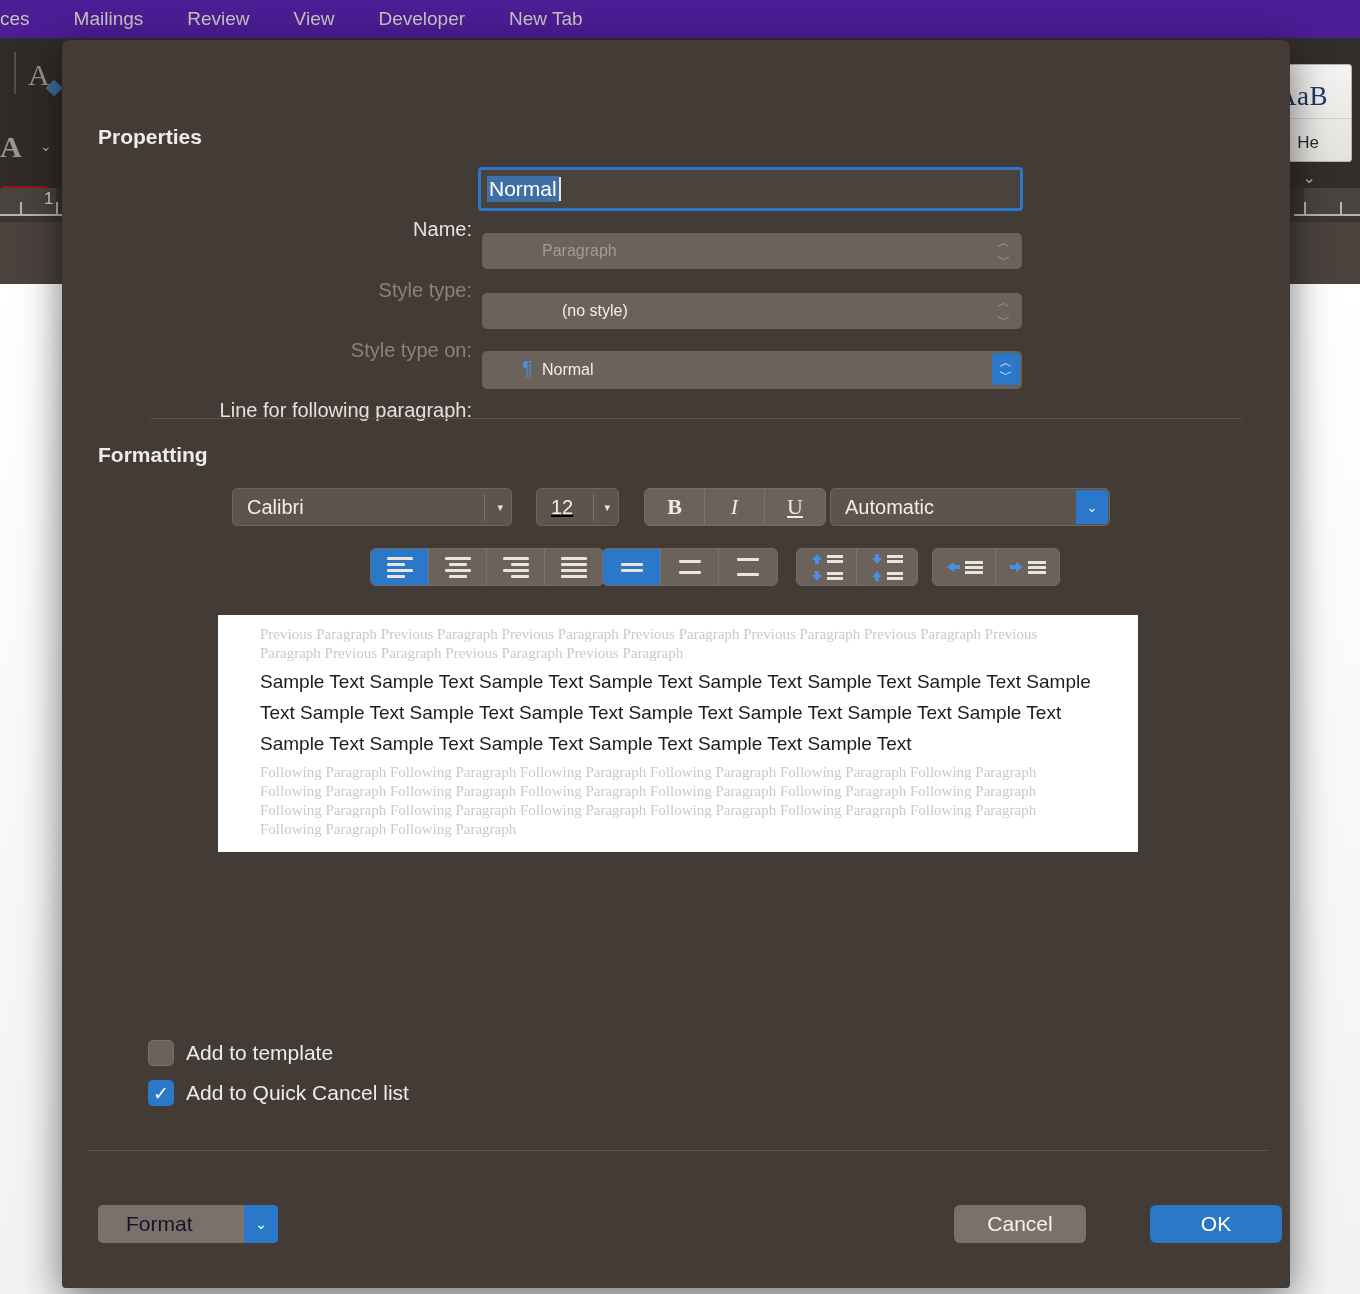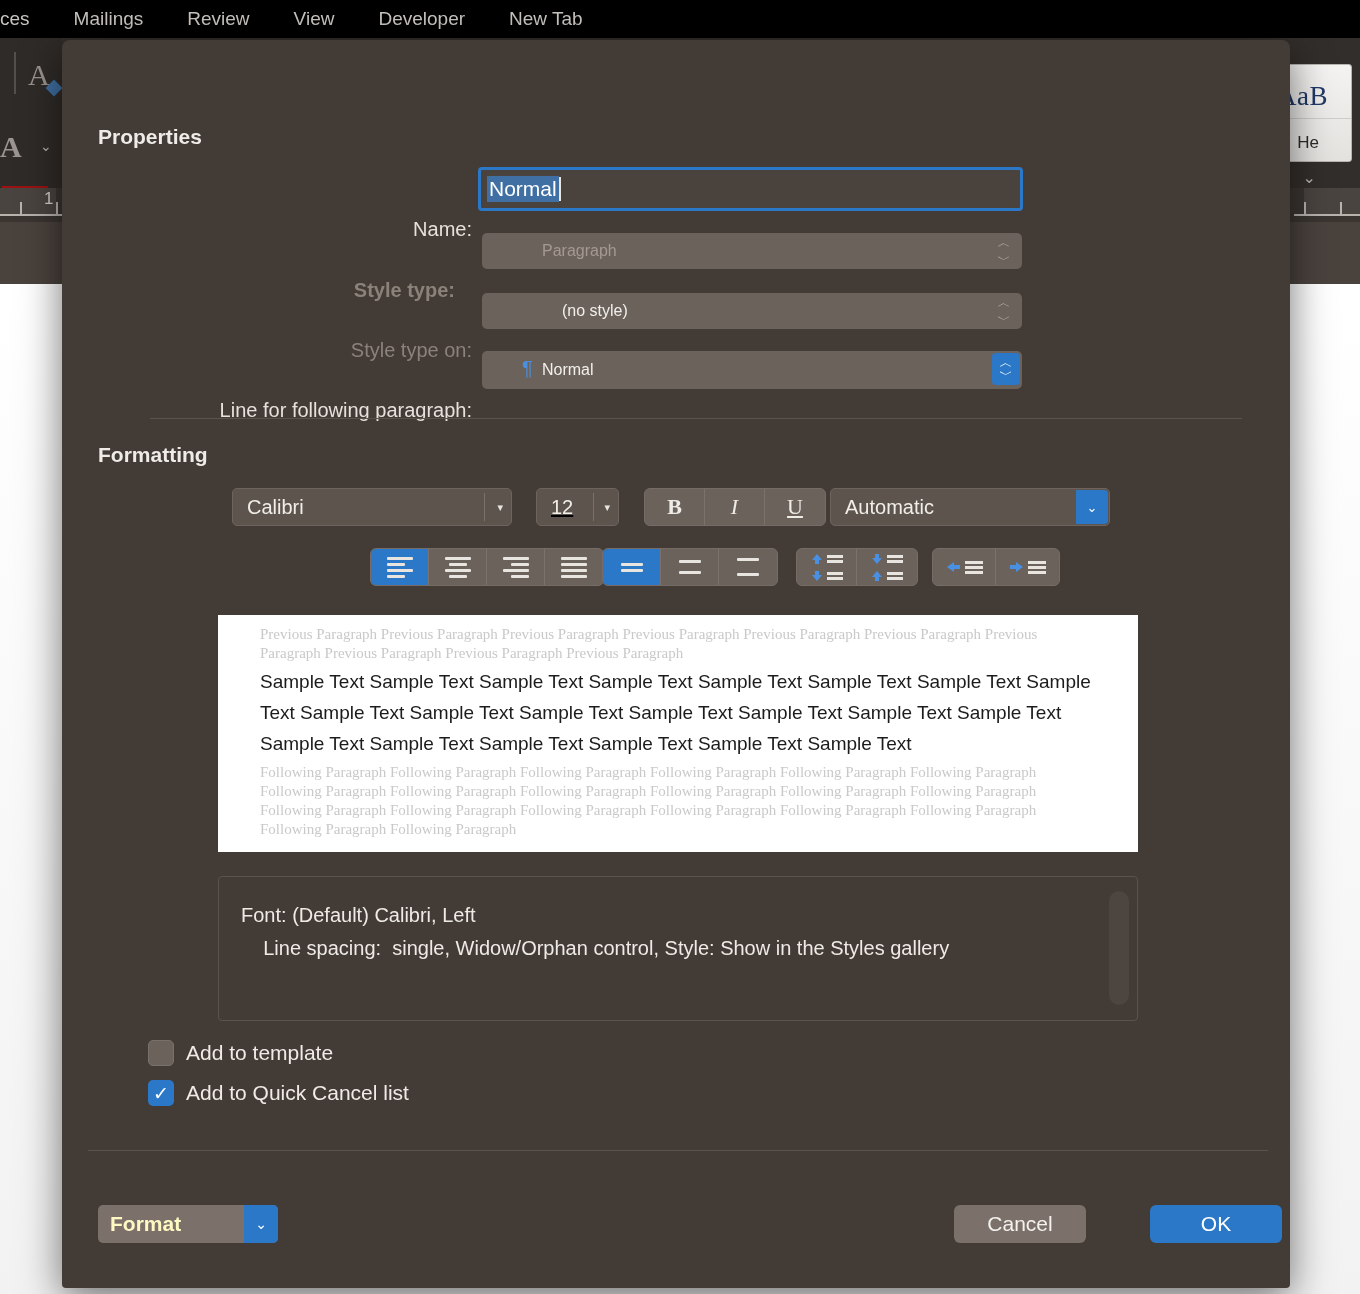--- a/index.html
+++ b/index.html
@@ -7,21 +7,21 @@
     width:1360px;height:1294px;overflow:hidden;
     background:#2b2724;
     font-family:"Liberation Sans",sans-serif;
     -webkit-font-smoothing:antialiased;
   }
   .screen{position:relative;width:1360px;height:1294px;}
 
   
   .bg-ribbon-strip{
     position:absolute;left:0;top:0;width:1360px;height:38px;
-    background:#000000;
+    background:#4c1d95;
   }
   .bg-tabs{position:absolute;left:0;top:0;height:38px;display:flex;align-items:center;}
   .bg-tab{
     color:#c9c4bf;font-size:19px;padding:0 22px;white-space:nowrap;
   }
   .bg-ribbon-body{
     position:absolute;left:0;top:38px;width:1360px;height:150px;
     background:#322e2b;
   }
   .bg-left-tools{
@@ -206,21 +206,21 @@
     display:flex;align-items:center;justify-content:center;
   }
   .chk.off{background:#6b625c;border:1px solid #7a706a;}
   .chk.on{background:#2b78c8;color:#fff;font-size:19px;}
   .chk-label{color:#efebe7;font-size:21px;}
 
   .format-btn{
     position:absolute;left:98px;top:1205px;width:180px;height:38px;
     background:#7b716a;border-radius:5px;display:flex;align-items:center;
   }
-  .format-btn .lbl{color:#fef9c3;font-size:21px;padding-left:12px;font-weight:bold;}
+  .format-btn .lbl{color:#0f172a;font-size:21px;padding-left:28px;}
   .format-btn .fcaret{
     position:absolute;right:0;top:0;bottom:0;width:34px;background:#2b78c8;
     border-radius:0 5px 5px 0;display:flex;align-items:center;justify-content:center;
     color:#fff;font-size:14px;
   }
   .btn{
     position:absolute;top:1205px;height:38px;border-radius:6px;
     display:flex;align-items:center;justify-content:center;font-size:21px;
   }
   .btn-cancel{right:266px;width:132px;background:#7b716a;color:#f4f1ee;}
@@ -283,21 +283,21 @@
     <div class="dlg-body">
 
       <div class="section-title" style="left:36px;top:85px;">Properties</div>
 
       <div class="field-label" style="left:230px;top:178px;width:180px;">Name:</div>
       <div class="name-field" style="left:416px;top:127px;">
         <span class="name-sel">Normal</span>
         <span class="caret"></span>
       </div>
 
-      <div class="field-label dim" style="left:163px;top:239px;width:230px;font-weight:bold;">Style type:</div>
+      <div class="field-label dim" style="left:180px;top:239px;width:230px;">Style type:</div>
       <div class="popup disabled" style="left:420px;top:193px;width:540px;">
         <span class="ptext">Paragraph</span>
         <span class="stepper-chevrons">
             <span>︿</span>
             <span>﹀</span>
           </span>
       </div>
 
       <div class="field-label dim" style="left:150px;top:299px;width:260px;">Style type on:</div>
       <div class="popup enabled" style="left:420px;top:253px;width:540px;">
@@ -492,25 +492,20 @@
           </span>
         </div>
       </div>
 
       <div class="preview" style="left:156px;top:575px;">
         <div class="pv-prev">Previous Paragraph Previous Paragraph Previous Paragraph Previous Paragraph Previous Paragraph Previous Paragraph Previous Paragraph Previous Paragraph Previous Paragraph Previous Paragraph</div>
         <div class="pv-sample">Sample Text Sample Text Sample Text Sample Text Sample Text Sample Text Sample Text Sample Text Sample Text Sample Text Sample Text Sample Text Sample Text Sample Text Sample Text Sample Text Sample Text Sample Text Sample Text Sample Text Sample Text</div>
         <div class="pv-foll">Following Paragraph Following Paragraph Following Paragraph Following Paragraph Following Paragraph Following Paragraph Following Paragraph Following Paragraph Following Paragraph Following Paragraph Following Paragraph Following Paragraph Following Paragraph Following Paragraph Following Paragraph Following Paragraph Following Paragraph Following Paragraph Following Paragraph Following Paragraph</div>
       </div>
 
-      <div class="descbox" style="left:156px;top:836px;">
-        <div class="desc-text">Font: (Default) Calibri, Left
-    Line spacing:  single, Widow/Orphan control, Style: Show in the Styles gallery</div>
-        <div class="desc-scroll"></div>
-      </div>
 
       <div class="chk-row" style="left:86px;top:1000px;">
         <span class="chk off"></span>
         <span class="chk-label">Add to template</span>
       </div>
       <div class="chk-row" style="left:86px;top:1040px;">
         <span class="chk on">✓</span>
         <span class="chk-label">Add to Quick Cancel list</span>
       </div>
 

